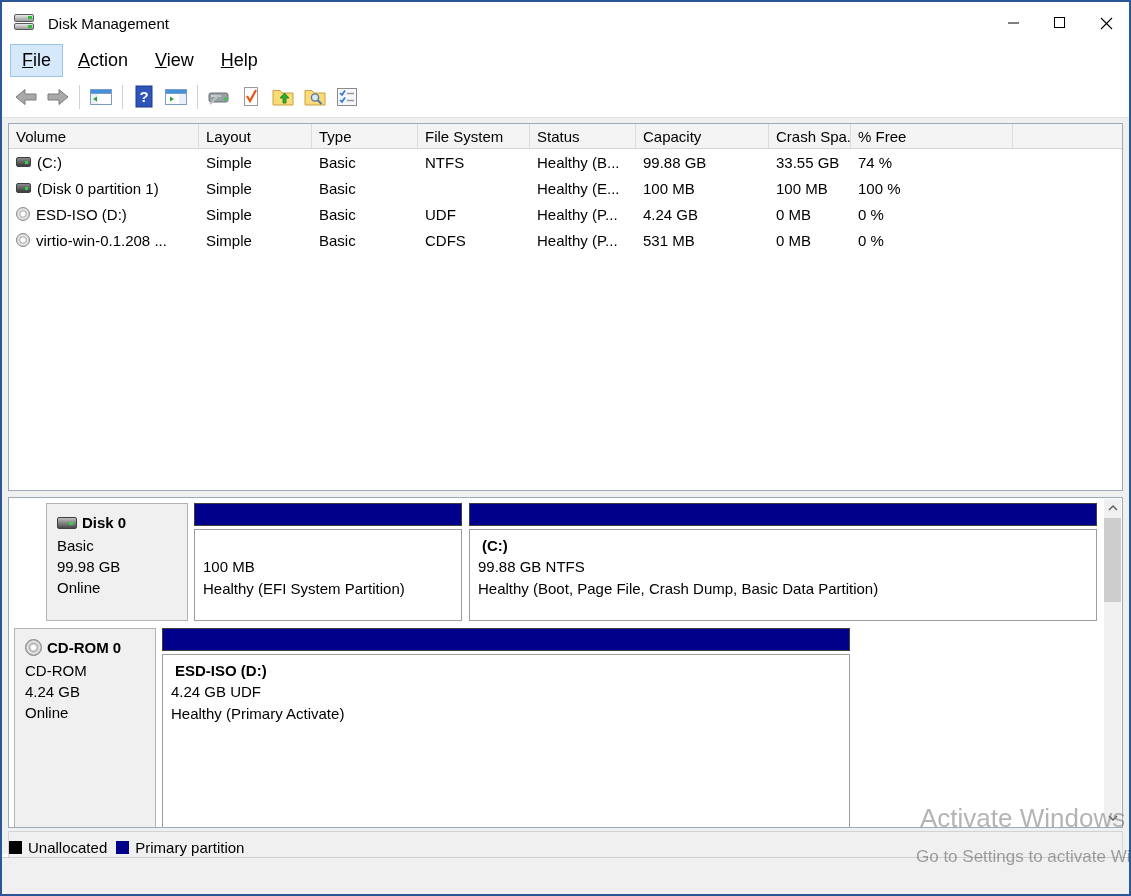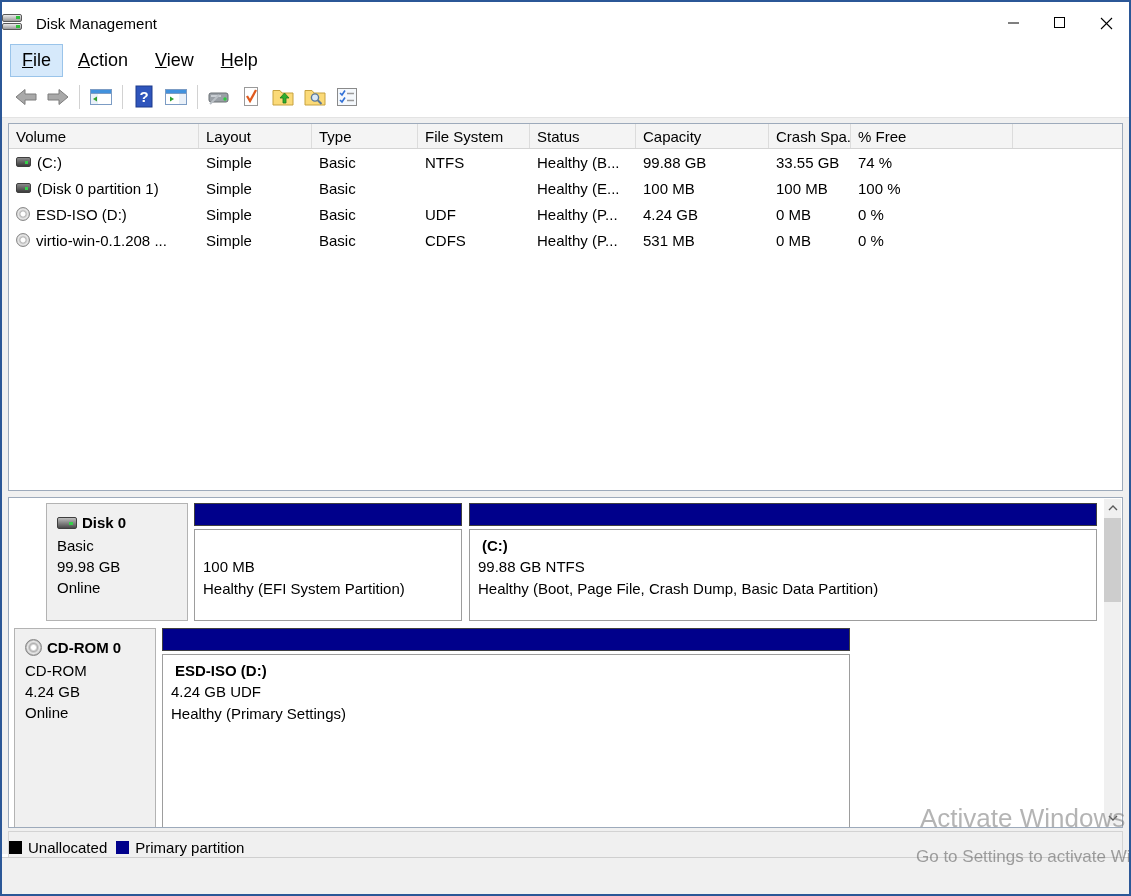--- a/index.html
+++ b/index.html
@@ -4,21 +4,21 @@
 <style>
   * { margin:0; padding:0; box-sizing:border-box; }
   html,body { background:#555; }
   body { font-family:"Liberation Sans", sans-serif; }
   .window {
     position:relative; width:1131px; height:896px; margin:0 auto;
     background:#fff; border:2px solid #2b5797; display:flex; flex-direction:column;
     overflow:hidden; font-size:15px; color:#000;
   }
   
-  .titlebar { height:42px; flex:none; display:flex; align-items:center; background:#fff; }
+  .titlebar { height:42px; flex:none; display:flex; align-items:center; padding-left:12px; background:#fff; }
   .app-icon { width:24px; height:20px; position:relative; flex:none; }
   .app-icon .drv { position:absolute; left:0; width:20px; height:8px; border:1px solid #5a5a5a; border-radius:2px; background:linear-gradient(#e9e9e9,#9a9a9a); }
   .app-icon .drv.top { top:1px; }
   .app-icon .drv.bot { top:10px; height:7px; }
   .app-icon .led { position:absolute; width:4px; height:3px; background:#2fbf3a; right:6px; }
   .app-icon .led.l1 { top:3px; } .app-icon .led.l2 { top:12px; }
   .title-text { margin-left:10px; font-size:15px; }
   .win-controls { margin-left:auto; display:flex; height:100%; }
   .win-btn { width:46px; height:100%; display:flex; align-items:center; justify-content:center; }
   .win-btn svg { display:block; }
@@ -316,21 +316,21 @@
           <div class="dl-line">CD-ROM</div>
           <div class="dl-line">4.24 GB</div>
           <div class="dl-line">Online</div>
         </div>
         <div class="partitions">
           <div class="partition part-dvd">
             <div class="p-bar"></div>
             <div class="p-box">
               <div class="p-title">ESD-ISO (D:)</div>
               <div class="p-line">4.24 GB UDF</div>
-              <div class="p-line">Healthy (Primary Settings)</div>
+              <div class="p-line">Healthy (Primary Activate)</div>
             </div>
           </div>
         </div>
       </div>
 
       <div class="vscroll">
         <div class="vs-arrow vs-up">
           <svg width="10" height="6" viewBox="0 0 10 6">
               <path d="M1 5 L5 1 L9 5" fill="none" stroke="#5a5a5a" stroke-width="1.4"></path>
             </svg>

